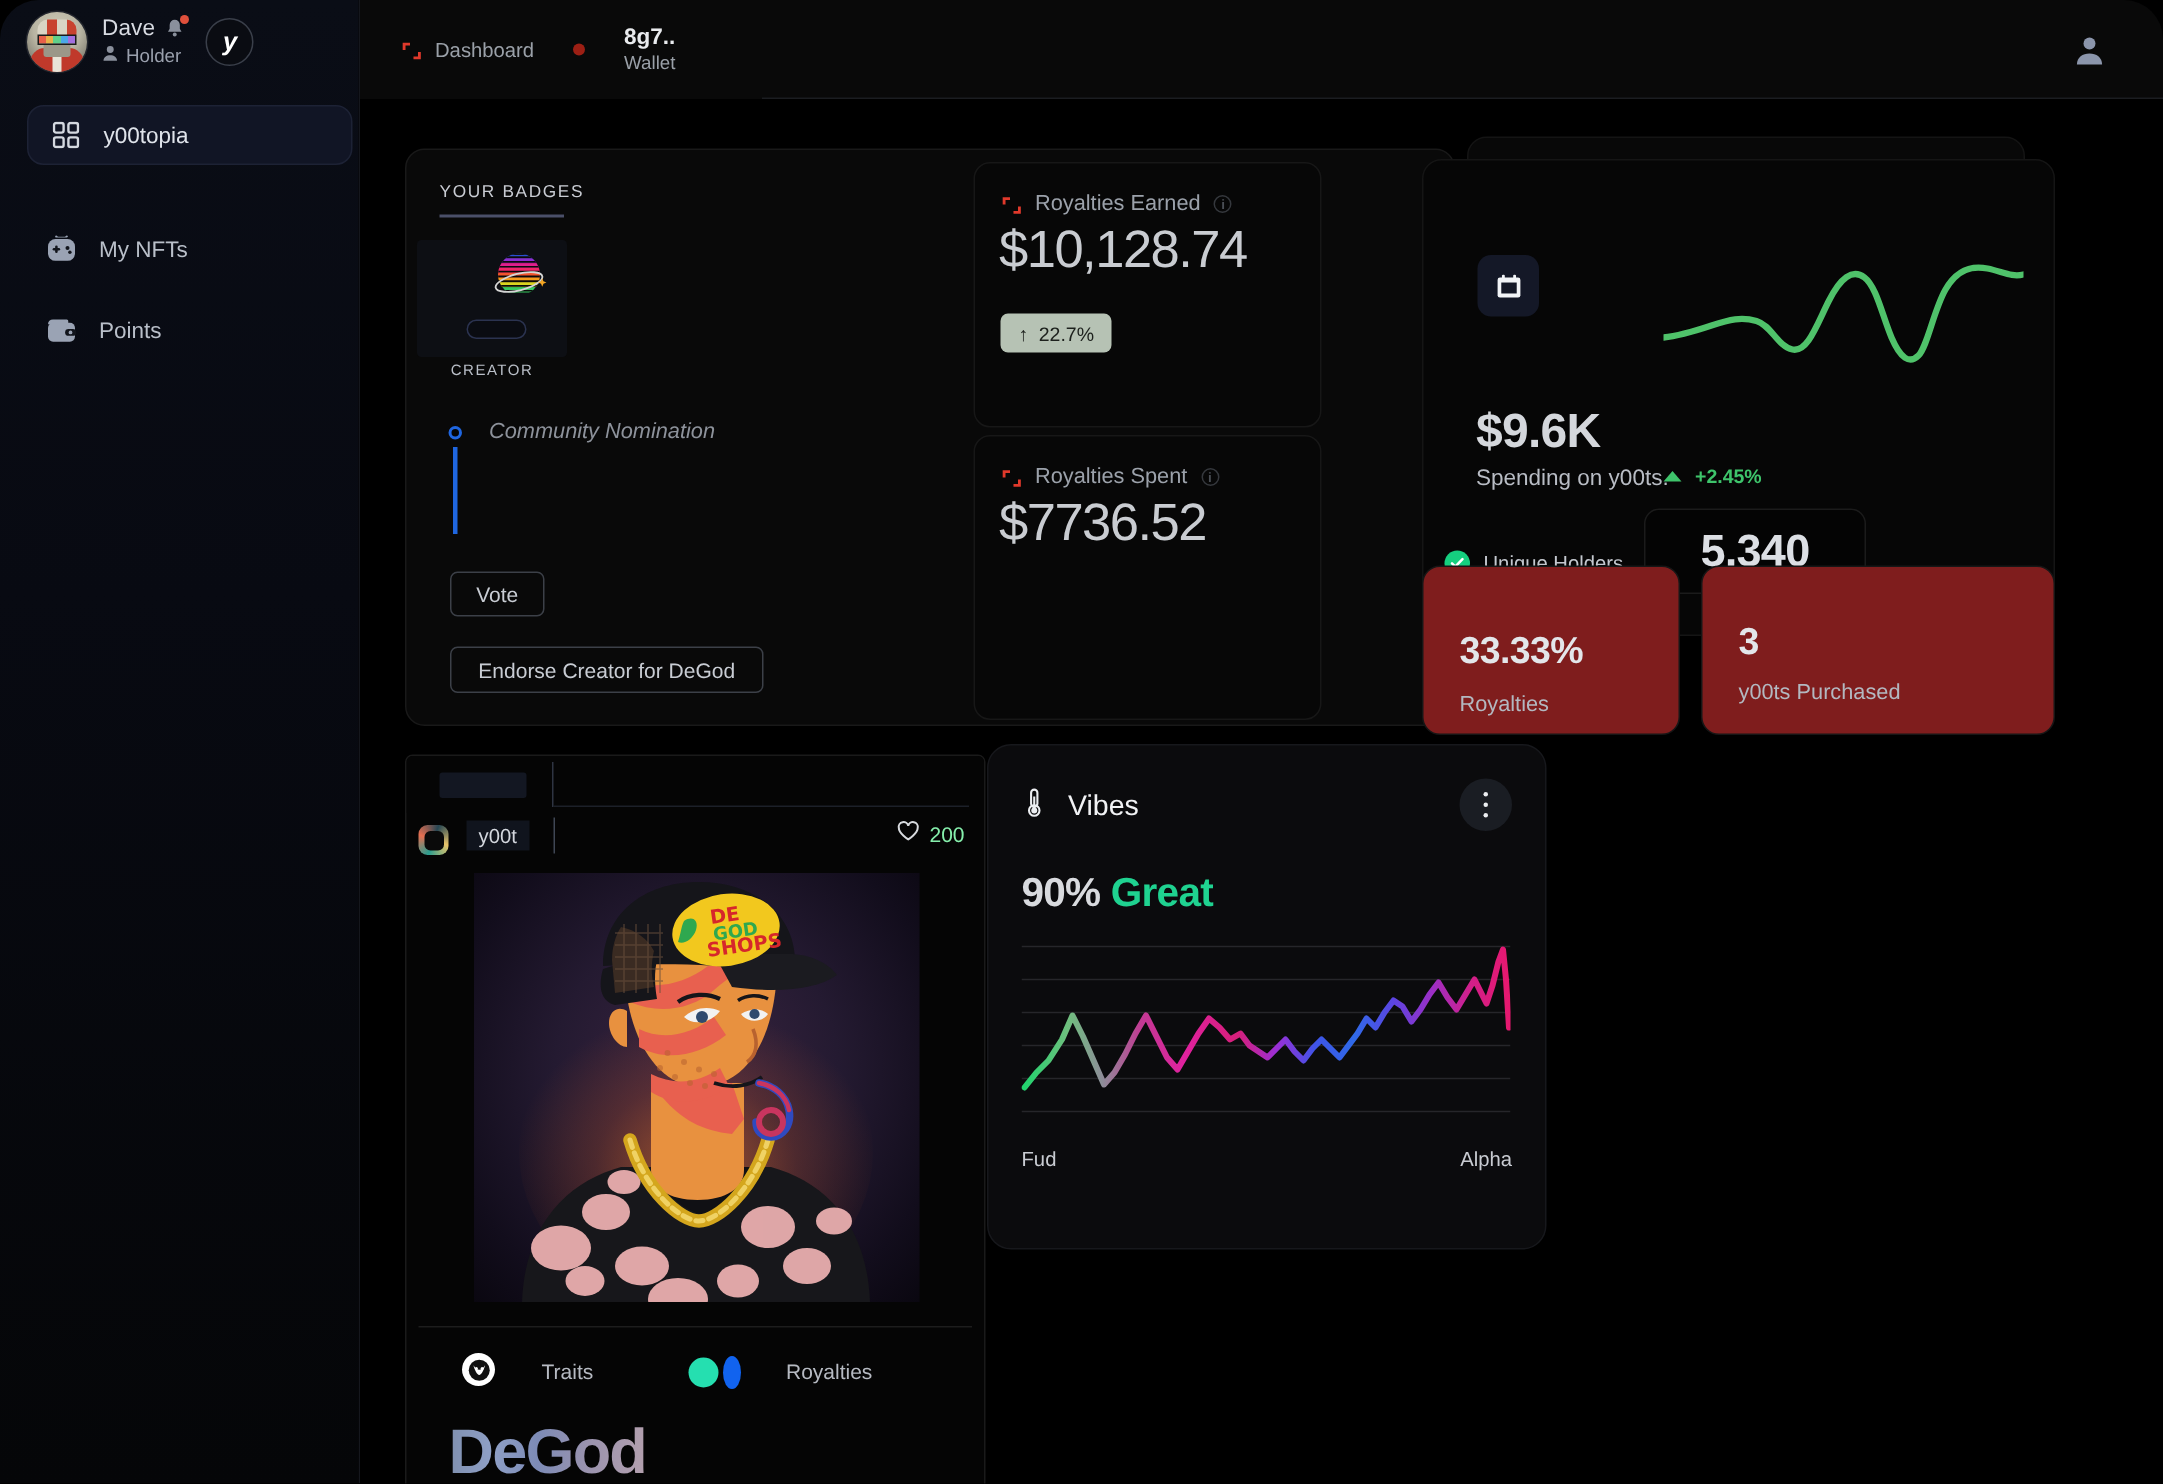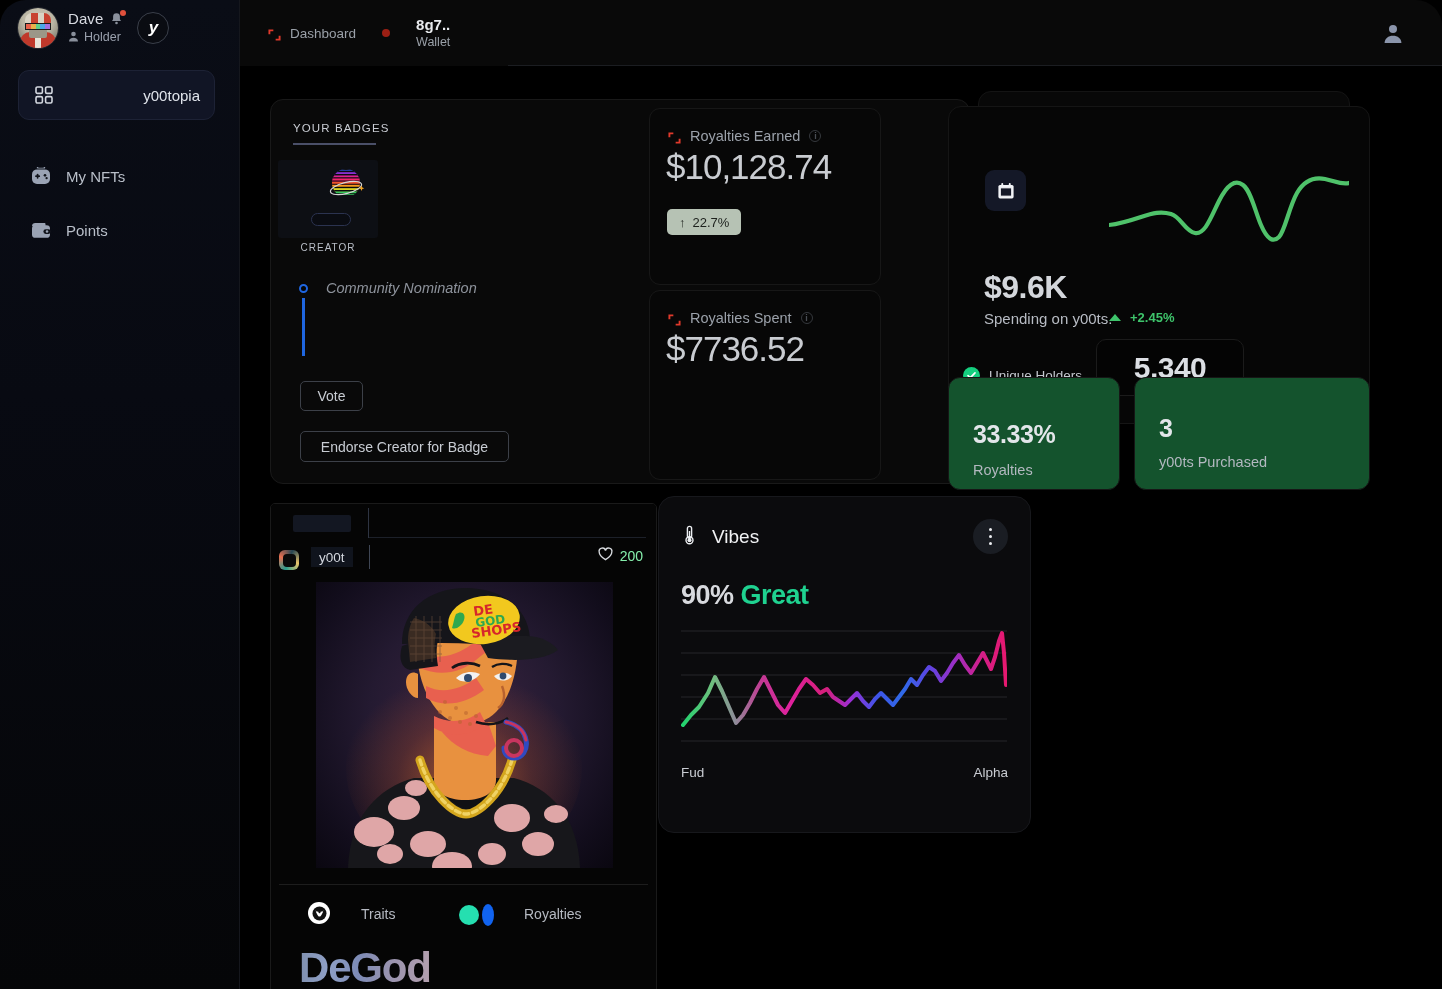--- a/index.html
+++ b/index.html
@@ -46,23 +46,23 @@
   .bell .dot{ position:absolute; right:-3px; top:-2px; width:6px;height:6px;border-radius:50%;background:#e0503c;}
   .ybadge{
     width:32px;height:32px;border-radius:50%;
     border:1px solid #3a3f4a; background:#0a0c12;
     display:flex;align-items:center;justify-content:center;
     font-size:17px;font-weight:700;color:#ffffff; font-style:italic;
     margin-left:4px;
   }
 
   .navsel{
-    margin:22px 24px 0 18px; height:50px; border-radius:11px;
+    margin:22px 4px 0 18px; height:40px; border-radius:11px;
     background:#111525; border:1px solid #1d2235;
-    display:flex; align-items:center; gap:14px; padding:0 14px;justify-content:space-between;
+    display:flex; align-items:center; gap:14px; padding:0 14px;
   }
   .navsel .lbl{ font-size:15px; color:#dfe3ea; }
   .navitem{
     margin:0 16px; height:40px; display:flex; align-items:center; gap:14px; padding:0 14px;
     border-radius:10px; margin-top:14px;
   }
   .navitem .lbl{ font-size:15px; color:#b9bfc9; }
   .ico{ width:22px;height:22px;display:flex;align-items:center;justify-content:center;flex:0 0 auto;}
   .ico svg{display:block;}
 
@@ -165,21 +165,21 @@
   .uh{ position:absolute; left:14px; top:260px; display:flex; align-items:center; gap:9px;}
   .uh-check{ width:17px;height:17px;border-radius:50%;background:#15cf7f;display:flex;align-items:center;justify-content:center;}
   .uh-lbl{ font-size:13.5px; color:#c4c8cf;}
   .uh-box{
     position:absolute; left:147px; top:232px; width:148px; height:57px;
     border:1px solid #1b1b1b; border-radius:10px; background:#040404;
     display:flex; align-items:center; justify-content:center;
   }
   .uh-num{ font-size:30px; font-weight:700; color:#dcdfe4; letter-spacing:-.5px;}
 
-  .stat{ position:absolute; background:#14532d; border:1px solid #161616; border-radius:12px;}
+  .stat{ position:absolute; background:#7f1d1d; border:1px solid #161616; border-radius:12px;}
   .stat-a{ left:708px; top:311px; width:172px; height:113px;}
   .stat-b{ left:894px; top:311px; width:236px; height:113px;}
   .stat-val{ position:absolute; left:24px; font-size:25px; font-weight:700; color:#e3e6ea; letter-spacing:-.4px;}
   .stat-lbl{ position:absolute; left:24px; font-size:14.5px; color:#b3b8c0;}
   .stat-a .stat-val{ top:42px;} .stat-a .stat-lbl{ top:84px;}
   .stat-b .stat-val{ top:36px;} .stat-b .stat-lbl{ top:76px;}
 
   
   .nftcard{
     position:absolute; left:30px; top:437px; width:387px; height:536px;
@@ -378,21 +378,21 @@
       </div>
       <div class="badge-cap">CREATOR</div>
 
       <div class="nom-row">
         <span class="nom-dot"></span>
         <span class="nom-lbl">Community Nomination</span>
       </div>
       <div class="nom-bar"></div>
 
       <button class="btn-outline btn-vote">Vote</button>
-      <button class="btn-outline btn-endorse">Endorse Creator for Badge</button>
+      <button class="btn-outline btn-endorse">Endorse Creator for DeGod</button>
 
       <div class="roy-card roy-earned">
         <div class="roy-head">
           <span class="frameico">
             <svg width="13" height="12" viewBox="0 0 13 12">
                 <path d="M1.4 4.4V1.4h3" stroke="#e0392b" stroke-width="1.9" fill="none" stroke-linecap="square"></path>
                 <path d="M11.6 7.6v3h-3" stroke="#e0392b" stroke-width="1.9" fill="none" stroke-linecap="square"></path>
               </svg>
           </span>
           <span class="roy-lbl">Royalties Earned</span>

